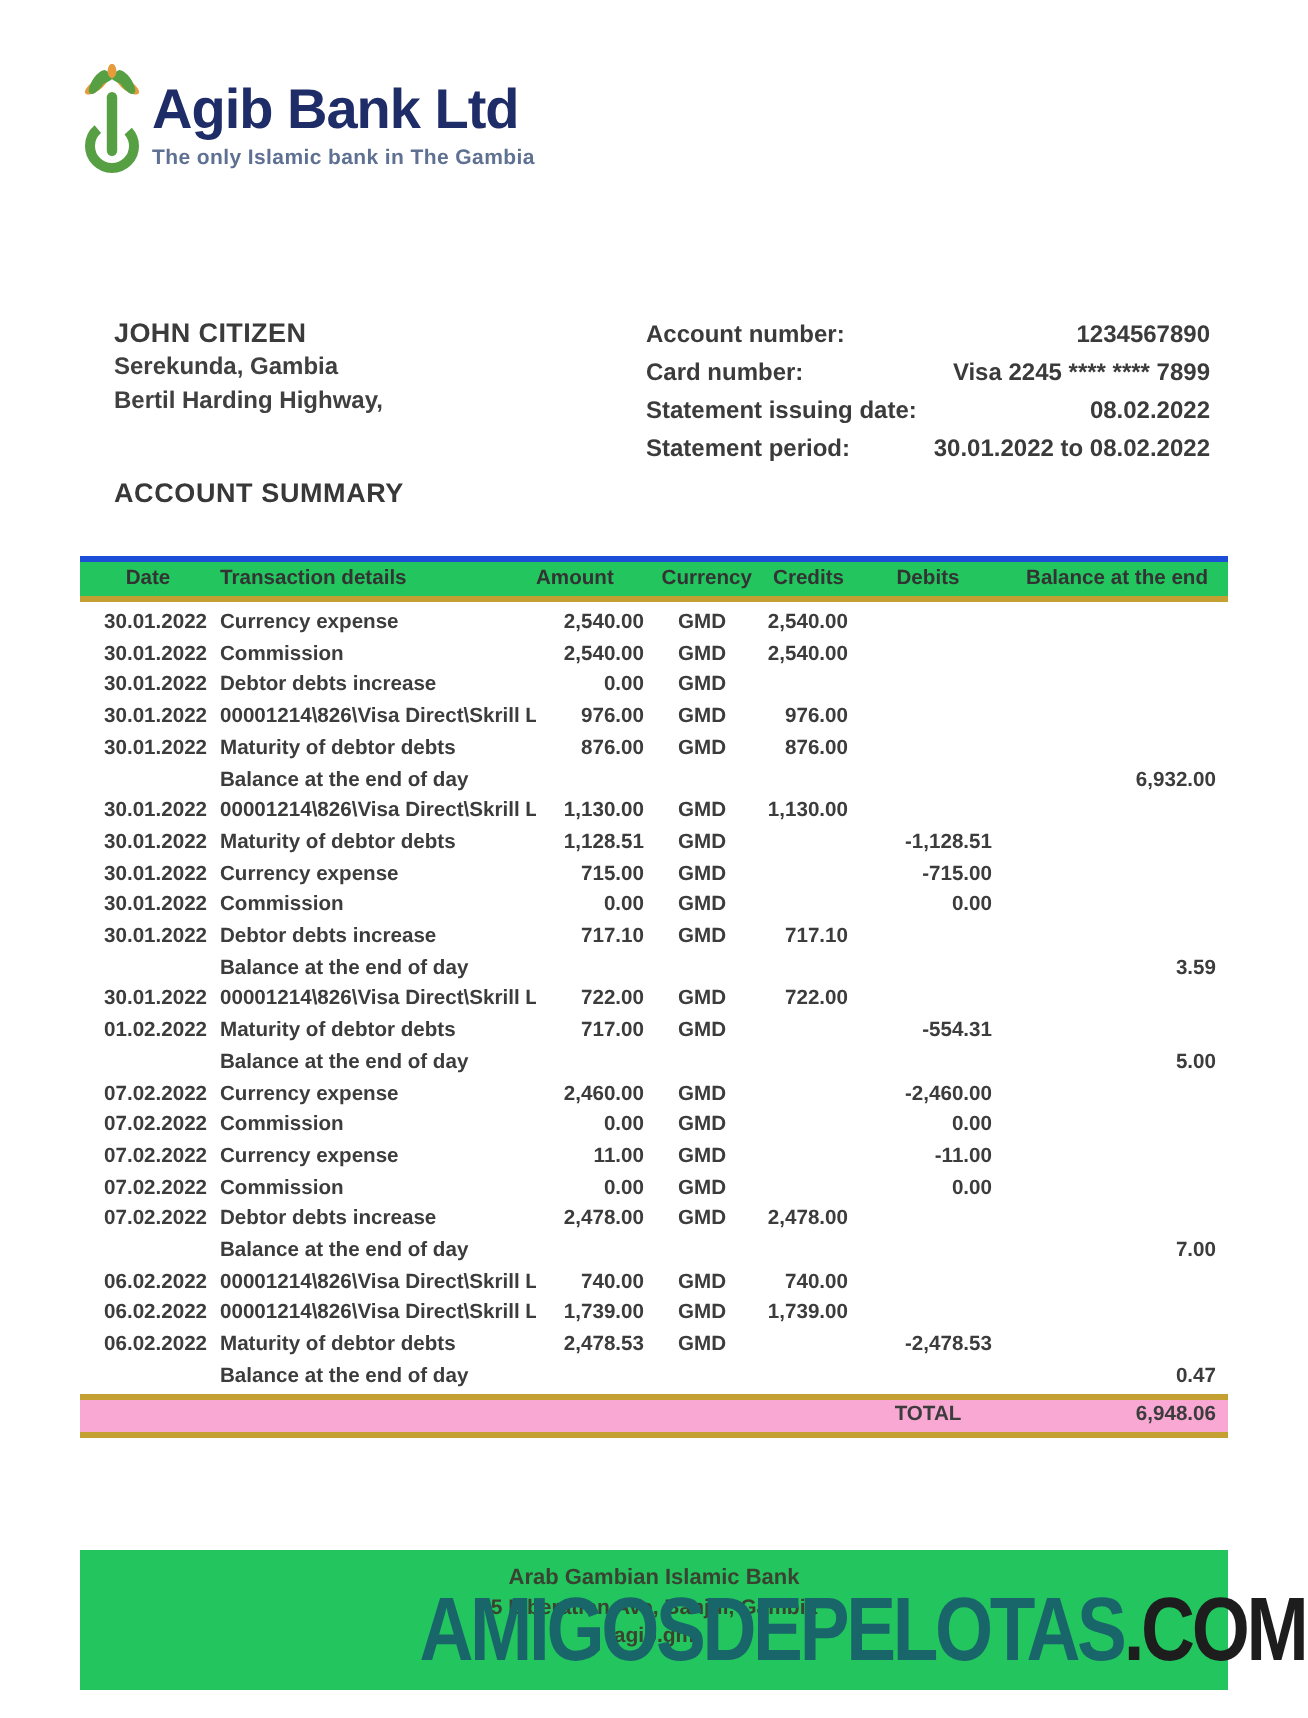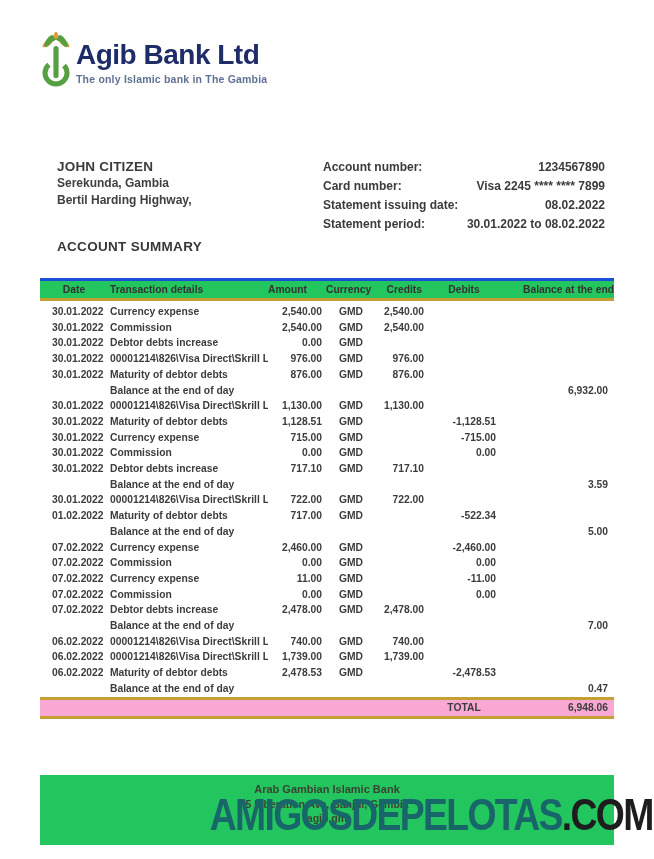--- a/index.html
+++ b/index.html
@@ -49,24 +49,24 @@
   .tx-table col.c6 { width: 114px; }
   .tx-table thead tr {
     background: #22c55e;
     border-top: 3px solid #1d4ed8;
     border-bottom: 3px solid #c4a032;
   }
   .tx-table th { height: 20px; font-weight: bold; color: #333; white-space: nowrap; }
   .tx-table th.h0 { text-align: center; }
   .tx-table th.h1 { text-align: left; padding-left: 2px; }
   .tx-table th.h2 { text-align: left; padding-right: 12px; }
-  .tx-table th.h3 { text-align: left; }
+  .tx-table th.h3 { text-align: right; }
   .tx-table th.h4 { text-align: right; padding-right: 6px; }
   .tx-table th.h5 { text-align: center; }
-  .tx-table th.h6 { text-align: right; }
+  .tx-table th.h6 { text-align: right; padding-right: 10px; }
   .tx-table td { height: 15.7px; line-height: 15.7px; white-space: nowrap; overflow: hidden; }
   .tx-table td.c0 { padding-left: 12px; text-align: left; }
   .tx-table td.c1 { padding-left: 2px; text-align: left; }
   .tx-table td.c2 { text-align: right; padding-right: 4px; }
   .tx-table td.c3 { text-align: center; }
   .tx-table td.c4 { text-align: right; padding-right: 4px; }
   .tx-table td.c5 { text-align: right; padding-right: 4px; }
   .tx-table td.c6 { text-align: right; padding-right: 6px; }
   .tx-table tbody tr:first-child td { padding-top: 3px; }
   .total-row {
@@ -290,21 +290,21 @@
           <td class="c4">722.00</td>
           <td class="c5"></td>
           <td class="c6"></td>
         </tr>
         <tr>
           <td class="c0">01.02.2022</td>
           <td class="c1">Maturity of debtor debts</td>
           <td class="c2">717.00</td>
           <td class="c3">GMD</td>
           <td class="c4"></td>
-          <td class="c5">-522.34</td>
+          <td class="c5">-554.31</td>
           <td class="c6"></td>
         </tr>
         <tr>
           <td class="c0"></td>
           <td class="c1">Balance at the end of day</td>
           <td class="c2"></td>
           <td class="c3"></td>
           <td class="c4"></td>
           <td class="c5"></td>
           <td class="c6">5.00</td>

